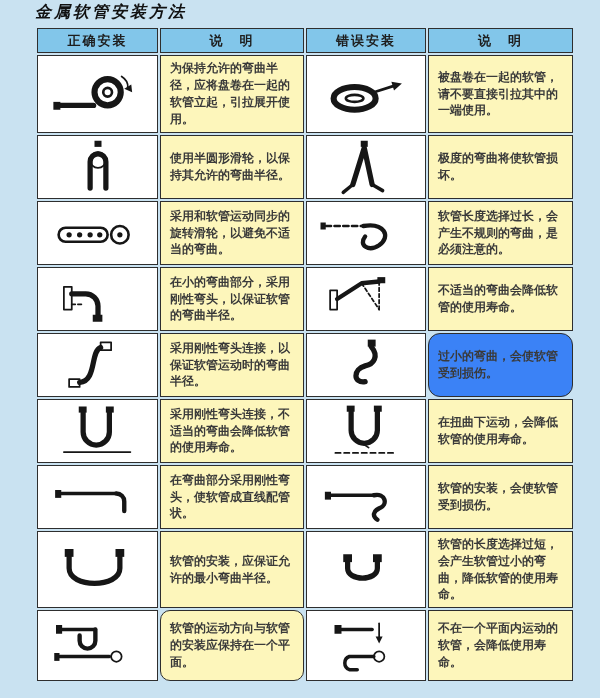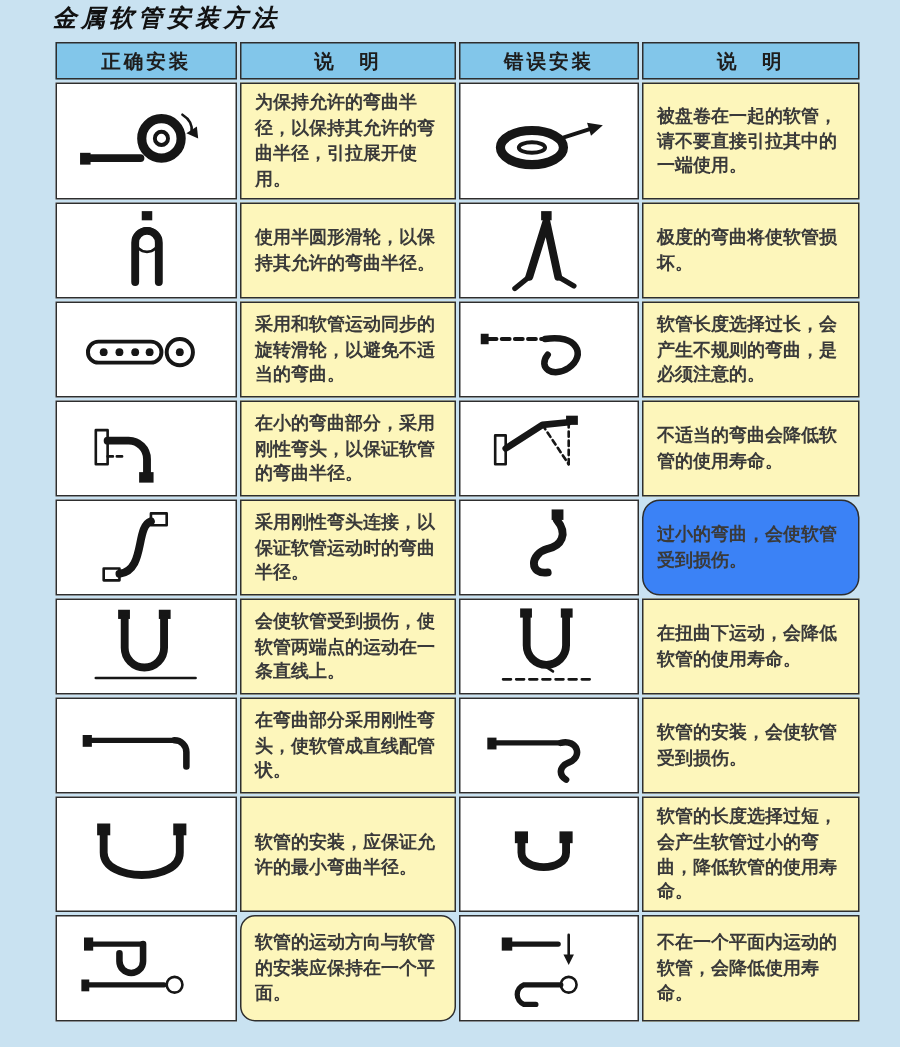--- a/index.html
+++ b/index.html
@@ -81,21 +81,21 @@
     <tbody>
         <tr>
           <td class="ill"><span class="ill"><svg width="104" height="56" viewBox="0 0 110 64">
                 <rect class="f" x="4" y="41" width="8" height="9"></rect>
                 <path class="s" d="M12 45 H50" stroke-width="6"></path>
                 <circle class="s" cx="66" cy="30" r="15" stroke-width="7"></circle>
                 <circle class="s" cx="66" cy="30" r="5" stroke-width="3"></circle>
                 <path class="s" d="M82 12 q8 5 7 13" stroke-width="2"></path>
                 <polygon class="f" points="85,26 93,21 94,30"></polygon>
               </svg></span></td>
-          <td class="note" style="background: rgb(253, 246, 187);">为保持允许的弯曲半径，以保持其允许的弯曲半径，引拉展开使用。</td>
+          <td class="note" style="background: rgb(253, 246, 187);">为保持允许的弯曲半径，应将盘卷在一起的软管立起，引拉展开使用。</td>
           <td class="ill"><span class="ill"><svg width="104" height="56" viewBox="0 0 110 64">
                 <ellipse class="s" cx="42" cy="37" rx="24" ry="13" stroke-width="7"></ellipse>
                 <ellipse class="s" cx="42" cy="37" rx="10" ry="4" stroke-width="3"></ellipse>
                 <path class="s" d="M64 30 L86 23" stroke-width="3"></path>
                 <polygon class="f" points="84,18 96,20 87,28"></polygon>
               </svg></span></td>
           <td class="note" style="background: rgb(253, 246, 187);">被盘卷在一起的软管，请不要直接引拉其中的一端使用。</td>
         </tr>
         <tr>
           <td class="ill"><span class="ill"><svg width="104" height="56" viewBox="0 0 110 64">
@@ -160,21 +160,21 @@
               </svg></span></td>
           <td class="note" style="background: #3b82f6; border-radius: 12px;">过小的弯曲，会使软管受到损伤。</td>
         </tr>
         <tr>
           <td class="ill"><span class="ill"><svg width="104" height="56" viewBox="0 0 110 64">
                 <rect class="f" x="33" y="4" width="9" height="7"></rect>
                 <rect class="f" x="64" y="4" width="9" height="7"></rect>
                 <path class="s" d="M38 11 V33 A15 15 0 0 0 68 33 V11" stroke-width="6"></path>
                 <path class="s" d="M16 56 H92" stroke-width="2"></path>
               </svg></span></td>
-          <td class="note" style="background: rgb(253, 246, 187);">会使软管受到损伤，使软管两端点的运动在一条直线上。</td>
+          <td class="note" style="background: rgb(253, 246, 187);">采用刚性弯头连接，不适当的弯曲会降低软管的使用寿命。</td>
           <td class="ill"><span class="ill"><svg width="104" height="56" viewBox="0 0 110 64">
                 <rect class="f" x="33" y="3" width="9" height="7"></rect>
                 <rect class="f" x="64" y="3" width="9" height="7"></rect>
                 <path class="s" d="M38 10 V31 A15 15 0 0 0 68 31 V10" stroke-width="6"></path>
                 <path class="s" d="M49 45 L58 51" stroke-width="2"></path>
                 <path class="s" d="M20 57 H86" stroke-width="2" stroke-dasharray="6 4"></path>
               </svg></span></td>
           <td class="note" style="background: rgb(253, 246, 187);">在扭曲下运动，会降低软管的使用寿命。</td>
         </tr>
         <tr>

